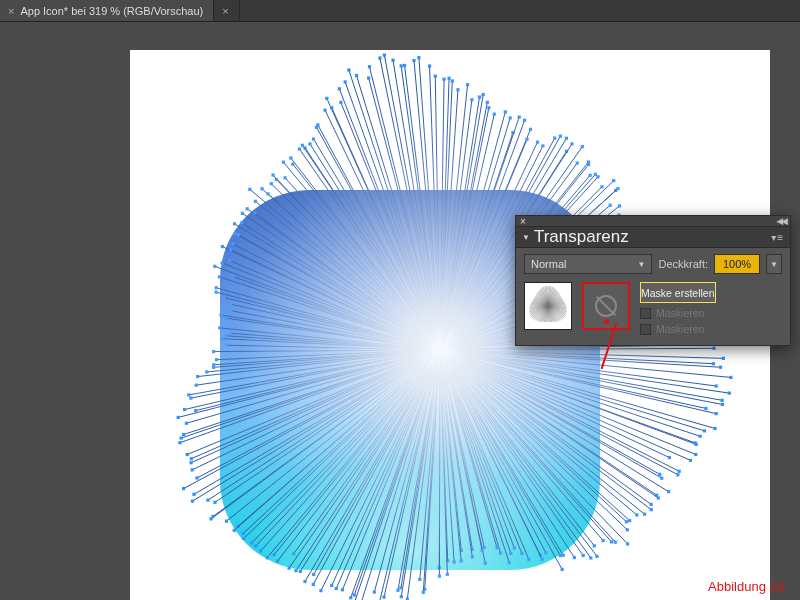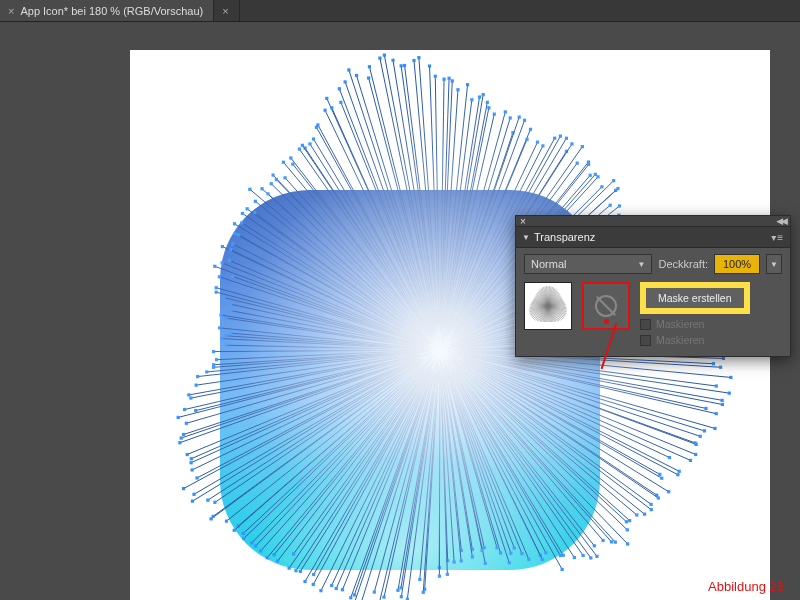--- a/index.html
+++ b/index.html
@@ -81,21 +81,21 @@
   }
   .panel-top .collapse { color:#bbb; font-size:9px; letter-spacing:-2px; }
   .panel-title {
     height: 22px;
     background: #3b3b3b;
     display:flex; align-items:center; justify-content: space-between;
     padding: 0 6px;
     border-top:1px solid #2a2a2a;
     border-bottom:1px solid #2a2a2a;
   }
-  .panel-title .lbl { color:#eee; font-size:11px; }
+  .panel-title .lbl { color:#eee; font-size:17px; }
   .panel-title .menu { color:#bbb; font-size:10px; letter-spacing:1px; }
   .panel-close { color:#ddd; font-size:10px; }
   .panel-body { padding: 6px 8px 10px 8px; }
   .row { display:flex; align-items:center; gap:6px; margin-bottom:8px; }
   .select {
     flex: 1;
     height: 20px;
     background: #5c5c5c;
     border: 1px solid #333;
     display:flex; align-items:center; justify-content: space-between;
@@ -133,22 +133,22 @@
     width:22px; height:22px; border:2px solid #888; border-radius:50%;
     position:relative;
   }
   .no-icon::after{
     content:""; position:absolute; left:50%; top:50%;
     width:26px; height:2px; background:#888;
     transform: translate(-50%,-50%) rotate(45deg);
   }
   .mask-col { display:flex; flex-direction:column; gap:4px; }
   .btn {
-    height:32px; padding:0 12px;
-    background:#606060; border:6px solid #fde047;
+    height:21px; padding:0 0;
+    background:#606060; border:1px solid #fde047;
     color:#eee; font-size:10.5px;
     display:flex; align-items:center;
   }
   .chk { display:flex; align-items:center; gap:5px; color:#777; font-size:10.5px; }
   .chk .box { width:11px; height:11px; background:#474747; border:1px solid #333; }
   .annot-line {
     position:absolute;
     left: 608px; top: 300px;
     width: 2px; height: 48px;
     background: #d11;
@@ -162,21 +162,21 @@
     position:absolute; right:16px; bottom:6px;
     color:#e01414; font-size:13px;
   }
 </style>
 </head>
 <body>
 
 <div class="tabbar">
   <div class="tab active">
     <span class="x">×</span>
-    <span>App Icon* bei 180 % (RGB/Vorschau)</span>
+    <span>App Icon* bei 319 % (RGB/Vorschau)</span>
   </div>
   <div class="tab">
     <span class="x">×</span>
   </div>
 </div>
 
 <div class="workspace">
   <div class="canvas">
     <div class="squircle"></div>
     <svg id="burst" width="640" height="560">

